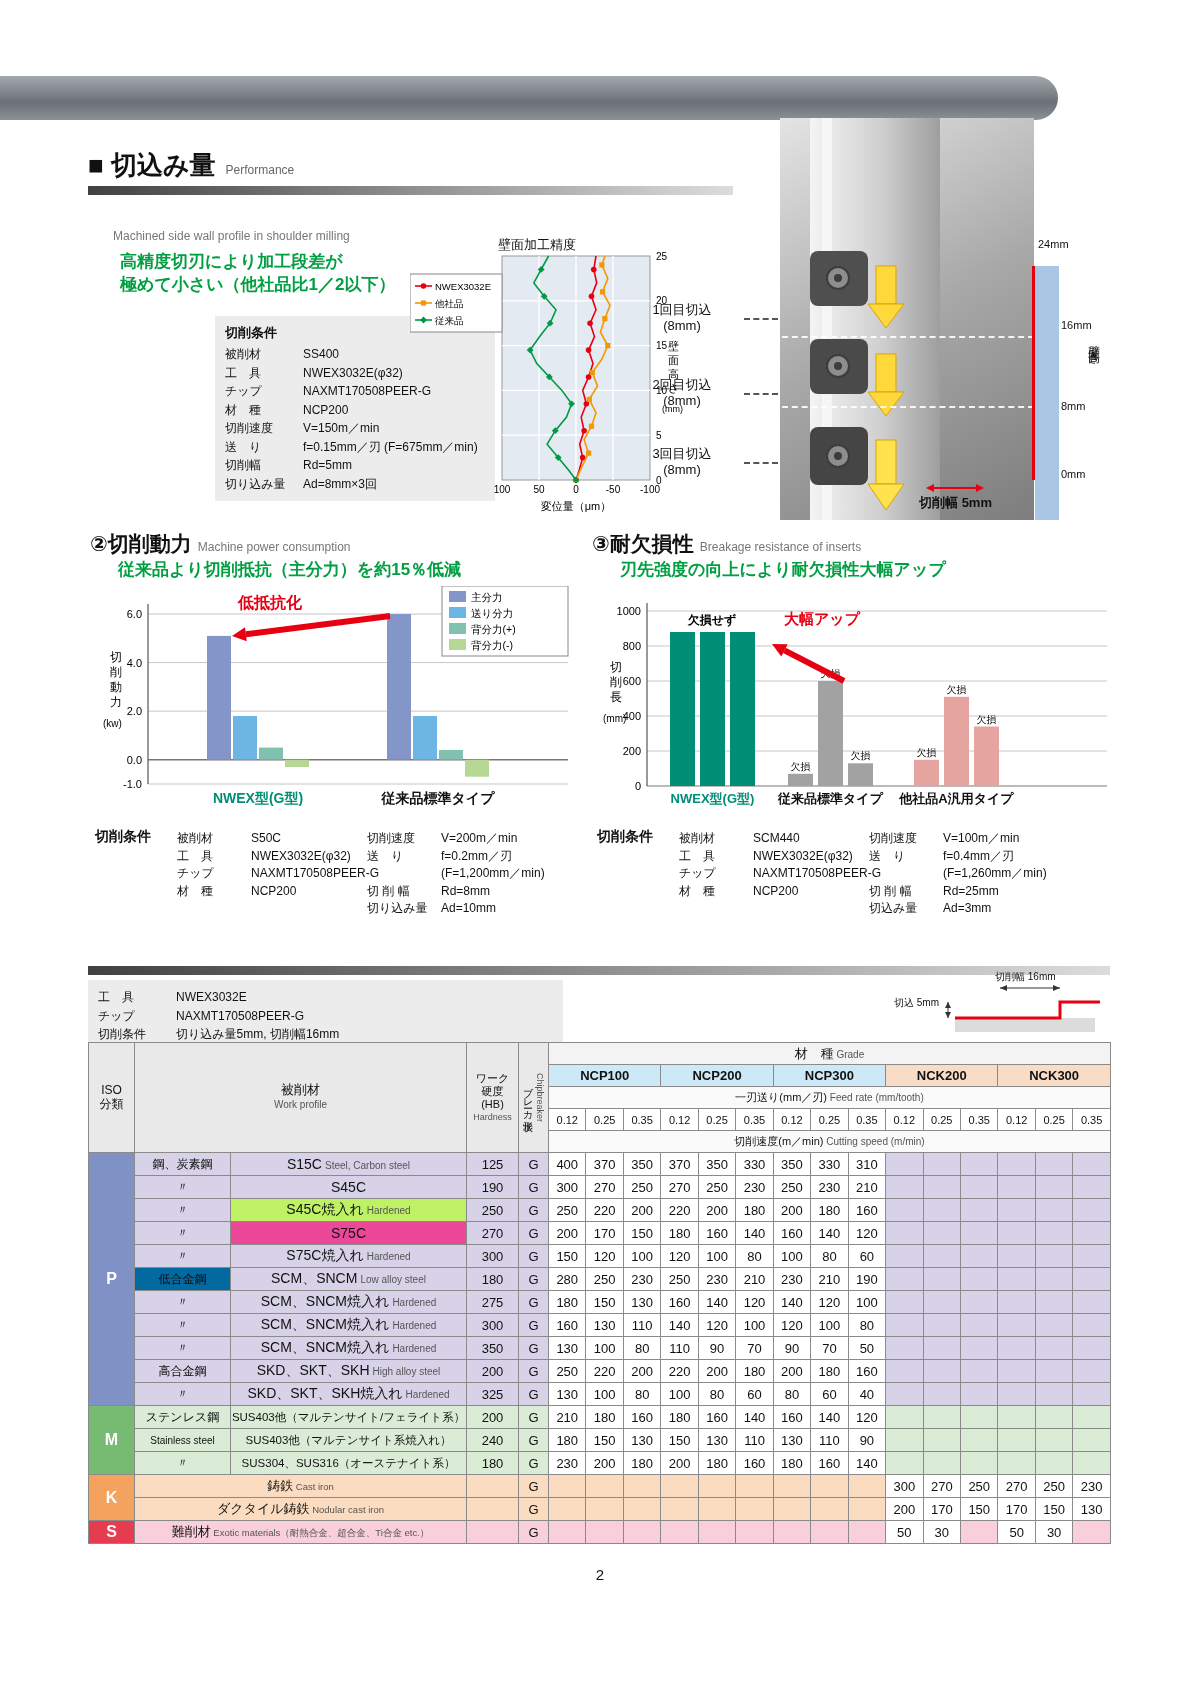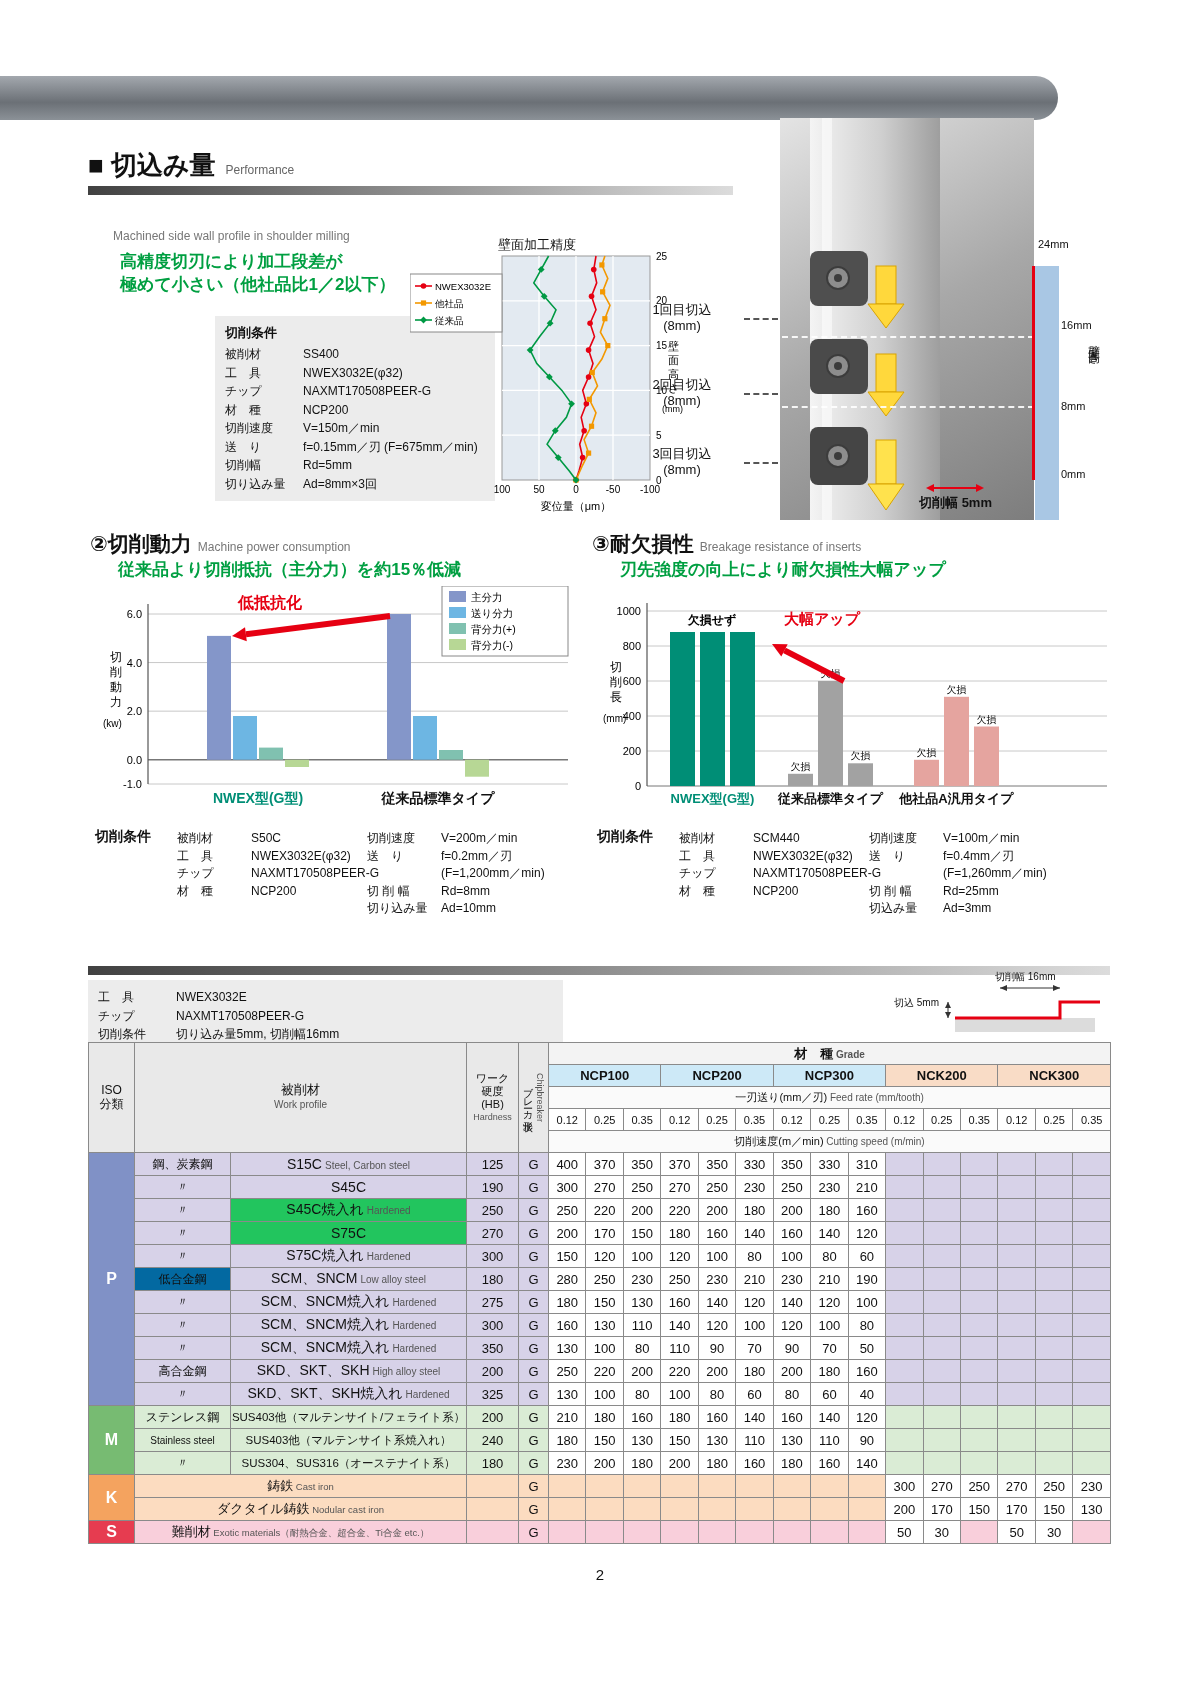--- a/index.html
+++ b/index.html
@@ -29,21 +29,21 @@
 .dash-light{border-top:2px dashed rgba(255,255,255,.9);height:0}
 .cutlab{width:120px;text-align:center;font-size:13px;line-height:16px;white-space:nowrap}
 .vtext{writing-mode:vertical-rl;font-size:12px;letter-spacing:3px}
 .tick-label{font-size:11px;white-space:nowrap}
 .page-num{width:1200px;text-align:center;font-size:15px}
 .ctable{border-collapse:collapse;table-layout:fixed;width:1022px;background:#fff}
 .ctable th,.ctable td{border:1px solid #8a8a8a;padding:0;text-align:center;vertical-align:middle;overflow:hidden}
 .ctable thead tr{height:22px}
 .ctable tbody tr{height:23px}
 .th-gray{background:#e9e9e9;font-size:12px;font-weight:normal;line-height:1.15}
-.th-grade{background:#f3f3f3;font-size:13px;font-weight:bold}
+.th-grade{background:#f3f3f3;font-size:13px;font-weight:normal}
 .th-feed,.th-speed{background:#fafafa;font-size:11px;font-weight:normal}
 .th-fval{background:#fff;font-size:11px;font-weight:normal}
 .th-gname{font-size:13px;font-weight:bold}
 .en{font-size:10px;color:#555}
 .th-mat-jp{font-size:13px}
 .vwrap{display:flex;justify-content:center;gap:1px}
 .v1{writing-mode:vertical-rl;font-size:10px}
 .v2{writing-mode:vertical-rl;font-size:9px;color:#555}
 .td-iso{color:#fff;font-size:16px;font-weight:bold}
 .td-cat{text-align:left;padding-left:5px;font-size:12px;white-space:nowrap}
@@ -573,42 +573,42 @@
             <td class="td-val">210</td>
             <td class="td-val" style="background:#d7d2e8"></td>
             <td class="td-val" style="background:#d7d2e8"></td>
             <td class="td-val" style="background:#d7d2e8"></td>
             <td class="td-val" style="background:#d7d2e8"></td>
             <td class="td-val" style="background:#d7d2e8"></td>
             <td class="td-val" style="background:#d7d2e8"></td>
           </tr>
           <tr>
             <td class="td-cat" style="background:#d7d2e8">〃</td>
-            <td class="td-mat" style="background:#22c55e">S45C焼入れ<span class="en">Hardened</span></td>
+            <td class="td-mat" style="background:#bef264">S45C焼入れ<span class="en">Hardened</span></td>
             <td class="td-hb" style="background:#d7d2e8">250</td>
             <td class="td-br" style="background:#d7d2e8">G</td>
             <td class="td-val">250</td>
             <td class="td-val">220</td>
             <td class="td-val">200</td>
             <td class="td-val">220</td>
             <td class="td-val">200</td>
             <td class="td-val">180</td>
             <td class="td-val">200</td>
             <td class="td-val">180</td>
             <td class="td-val">160</td>
             <td class="td-val" style="background:#d7d2e8"></td>
             <td class="td-val" style="background:#d7d2e8"></td>
             <td class="td-val" style="background:#d7d2e8"></td>
             <td class="td-val" style="background:#d7d2e8"></td>
             <td class="td-val" style="background:#d7d2e8"></td>
             <td class="td-val" style="background:#d7d2e8"></td>
           </tr>
           <tr>
             <td class="td-cat" style="background:#d7d2e8">〃</td>
-            <td class="td-mat" style="background:#22c55e">S75C</td>
+            <td class="td-mat" style="background:#ec4899">S75C</td>
             <td class="td-hb" style="background:#d7d2e8">270</td>
             <td class="td-br" style="background:#d7d2e8">G</td>
             <td class="td-val">200</td>
             <td class="td-val">170</td>
             <td class="td-val">150</td>
             <td class="td-val">180</td>
             <td class="td-val">160</td>
             <td class="td-val">140</td>
             <td class="td-val">160</td>
             <td class="td-val">140</td>

